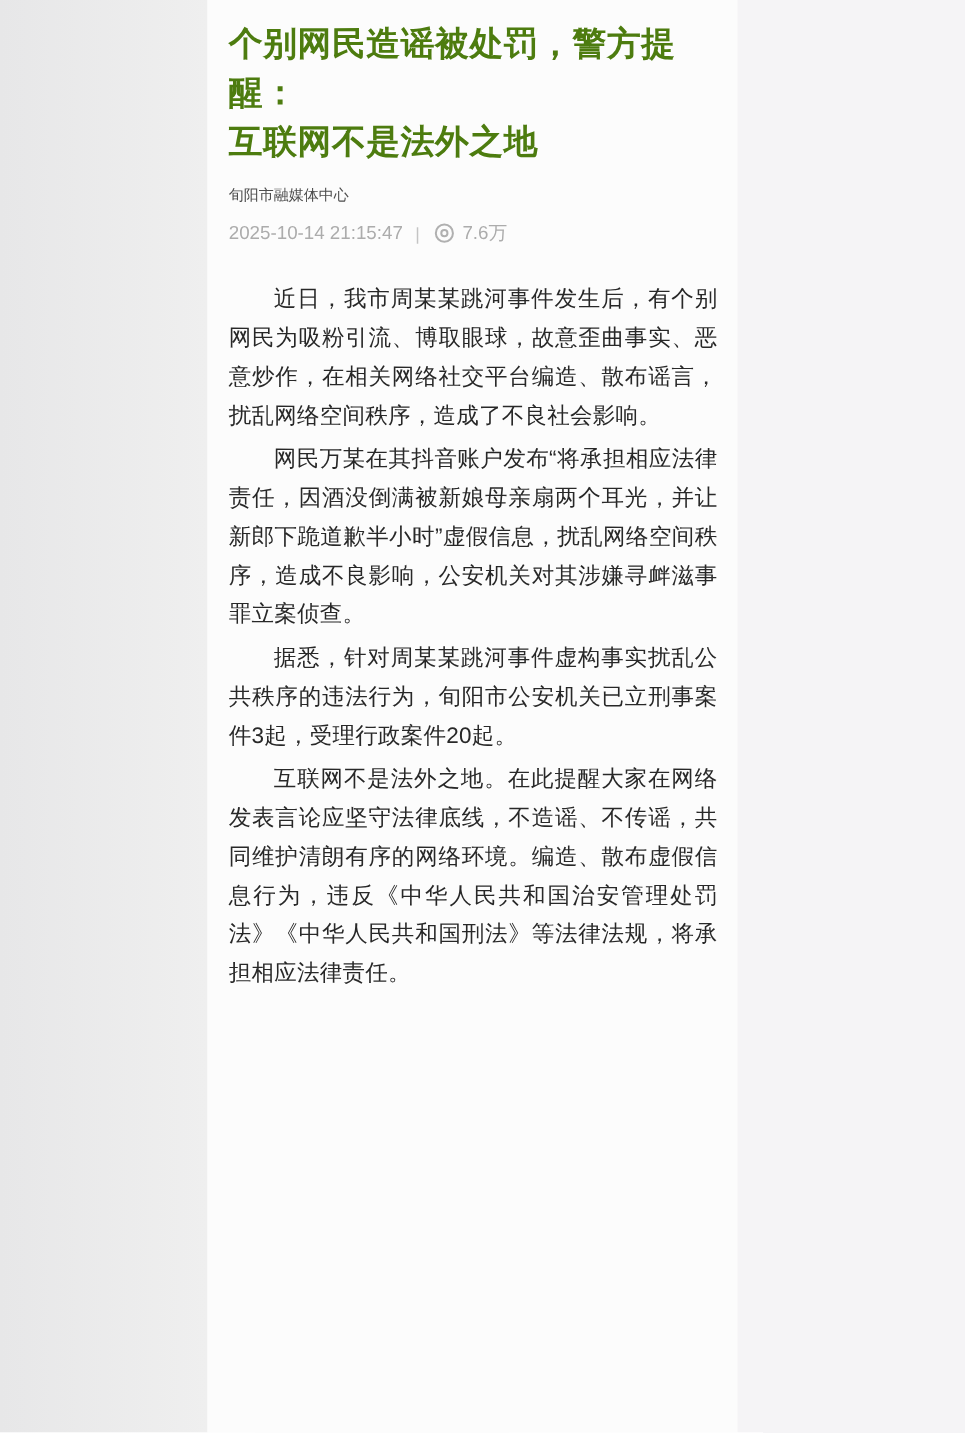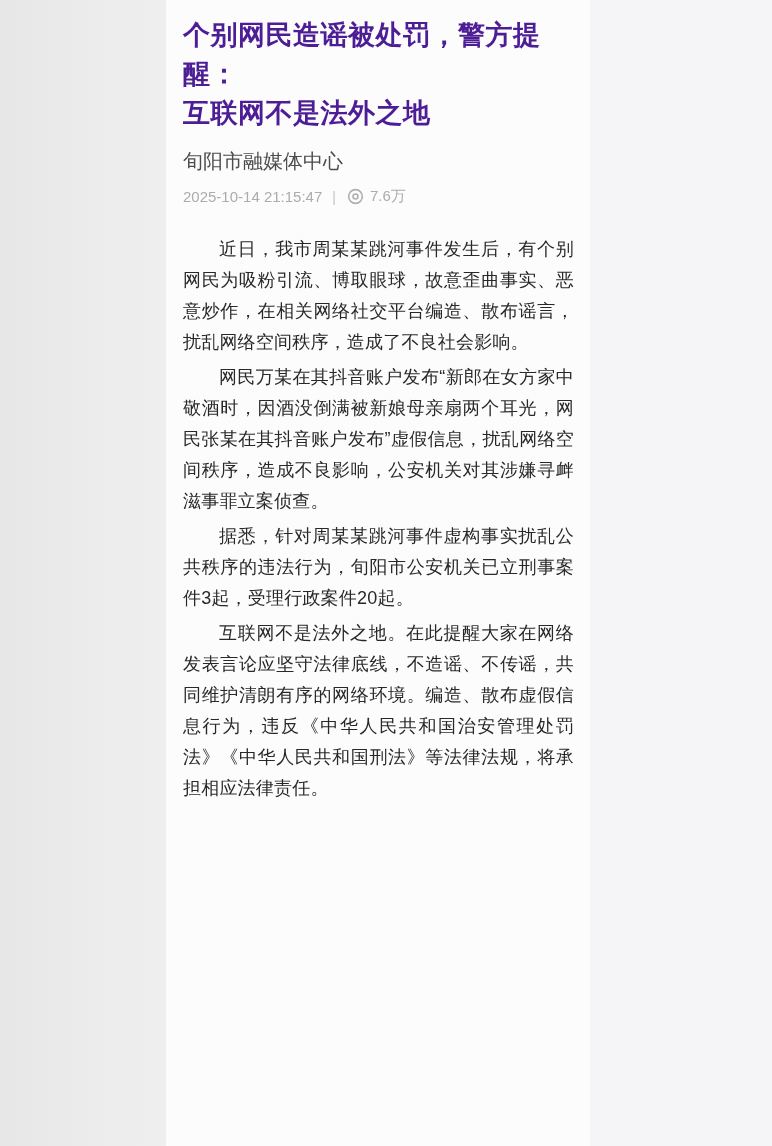--- a/index.html
+++ b/index.html
@@ -31,27 +31,27 @@
     width: 424px;
     height: 100%;
     background: #fcfcfc;
     flex: 0 0 auto;
     padding: 16px 16px 0 17px;
   }
   .title {
     font-size: 27px;
     line-height: 39px;
     font-weight: 700;
-    color: #4c1d95;
+    color: #4d7c0f;
     letter-spacing: 0.5px;
   }
   .title .tline { display: block; }
   .source {
     margin-top: 15px;
-    font-size: 20px;
+    font-size: 12px;
     color: #4c4c4c;
   }
   .meta {
     margin-top: 12px;
     font-size: 15px;
     color: #acacac;
     display: flex;
     align-items: center;
     gap: 7px;
   }
@@ -102,20 +102,20 @@
             <circle cx="10" cy="10" r="7.2" stroke="#b0b0b0" stroke-width="1.7"></circle>
             <circle cx="10" cy="10" r="2.6" stroke="#b0b0b0" stroke-width="1.7"></circle>
           </svg>
         </span>
         <span>7.6万</span>
       </span>
     </div>
 
     <div class="article-body">
         <p class="para">近日，我市周某某跳河事件发生后，有个别网民为吸粉引流、博取眼球，故意歪曲事实、恶意炒作，在相关网络社交平台编造、散布谣言，扰乱网络空间秩序，造成了不良社会影响。</p>
-        <p class="para">网民万某在其抖音账户发布“新郎在女方家中敬酒时，因酒没倒满被新娘母亲扇两个耳光，网民张某在其抖音账户发布”虚假信息，扰乱网络空间秩序，造成不良影响，公安机关对其涉嫌寻衅滋事罪立案侦查。</p>
+        <p class="para">网民万某在其抖音账户发布“将承担相应法律责任，因酒没倒满被新娘母亲扇两个耳光，并让新郎下跪道歉半小时”虚假信息，扰乱网络空间秩序，造成不良影响，公安机关对其涉嫌寻衅滋事罪立案侦查。</p>
         <p class="para">据悉，针对周某某跳河事件虚构事实扰乱公共秩序的违法行为，旬阳市公安机关已立刑事案件3起，受理行政案件20起。</p>
         <p class="para">互联网不是法外之地。在此提醒大家在网络发表言论应坚守法律底线，不造谣、不传谣，共同维护清朗有序的网络环境。编造、散布虚假信息行为，违反《中华人民共和国治安管理处罚法》《中华人民共和国刑法》等法律法规，将承担相应法律责任。</p>
       </div>
   </div>
 
   <div class="gutter-right"></div>
 </div>
 
 </body></html>

